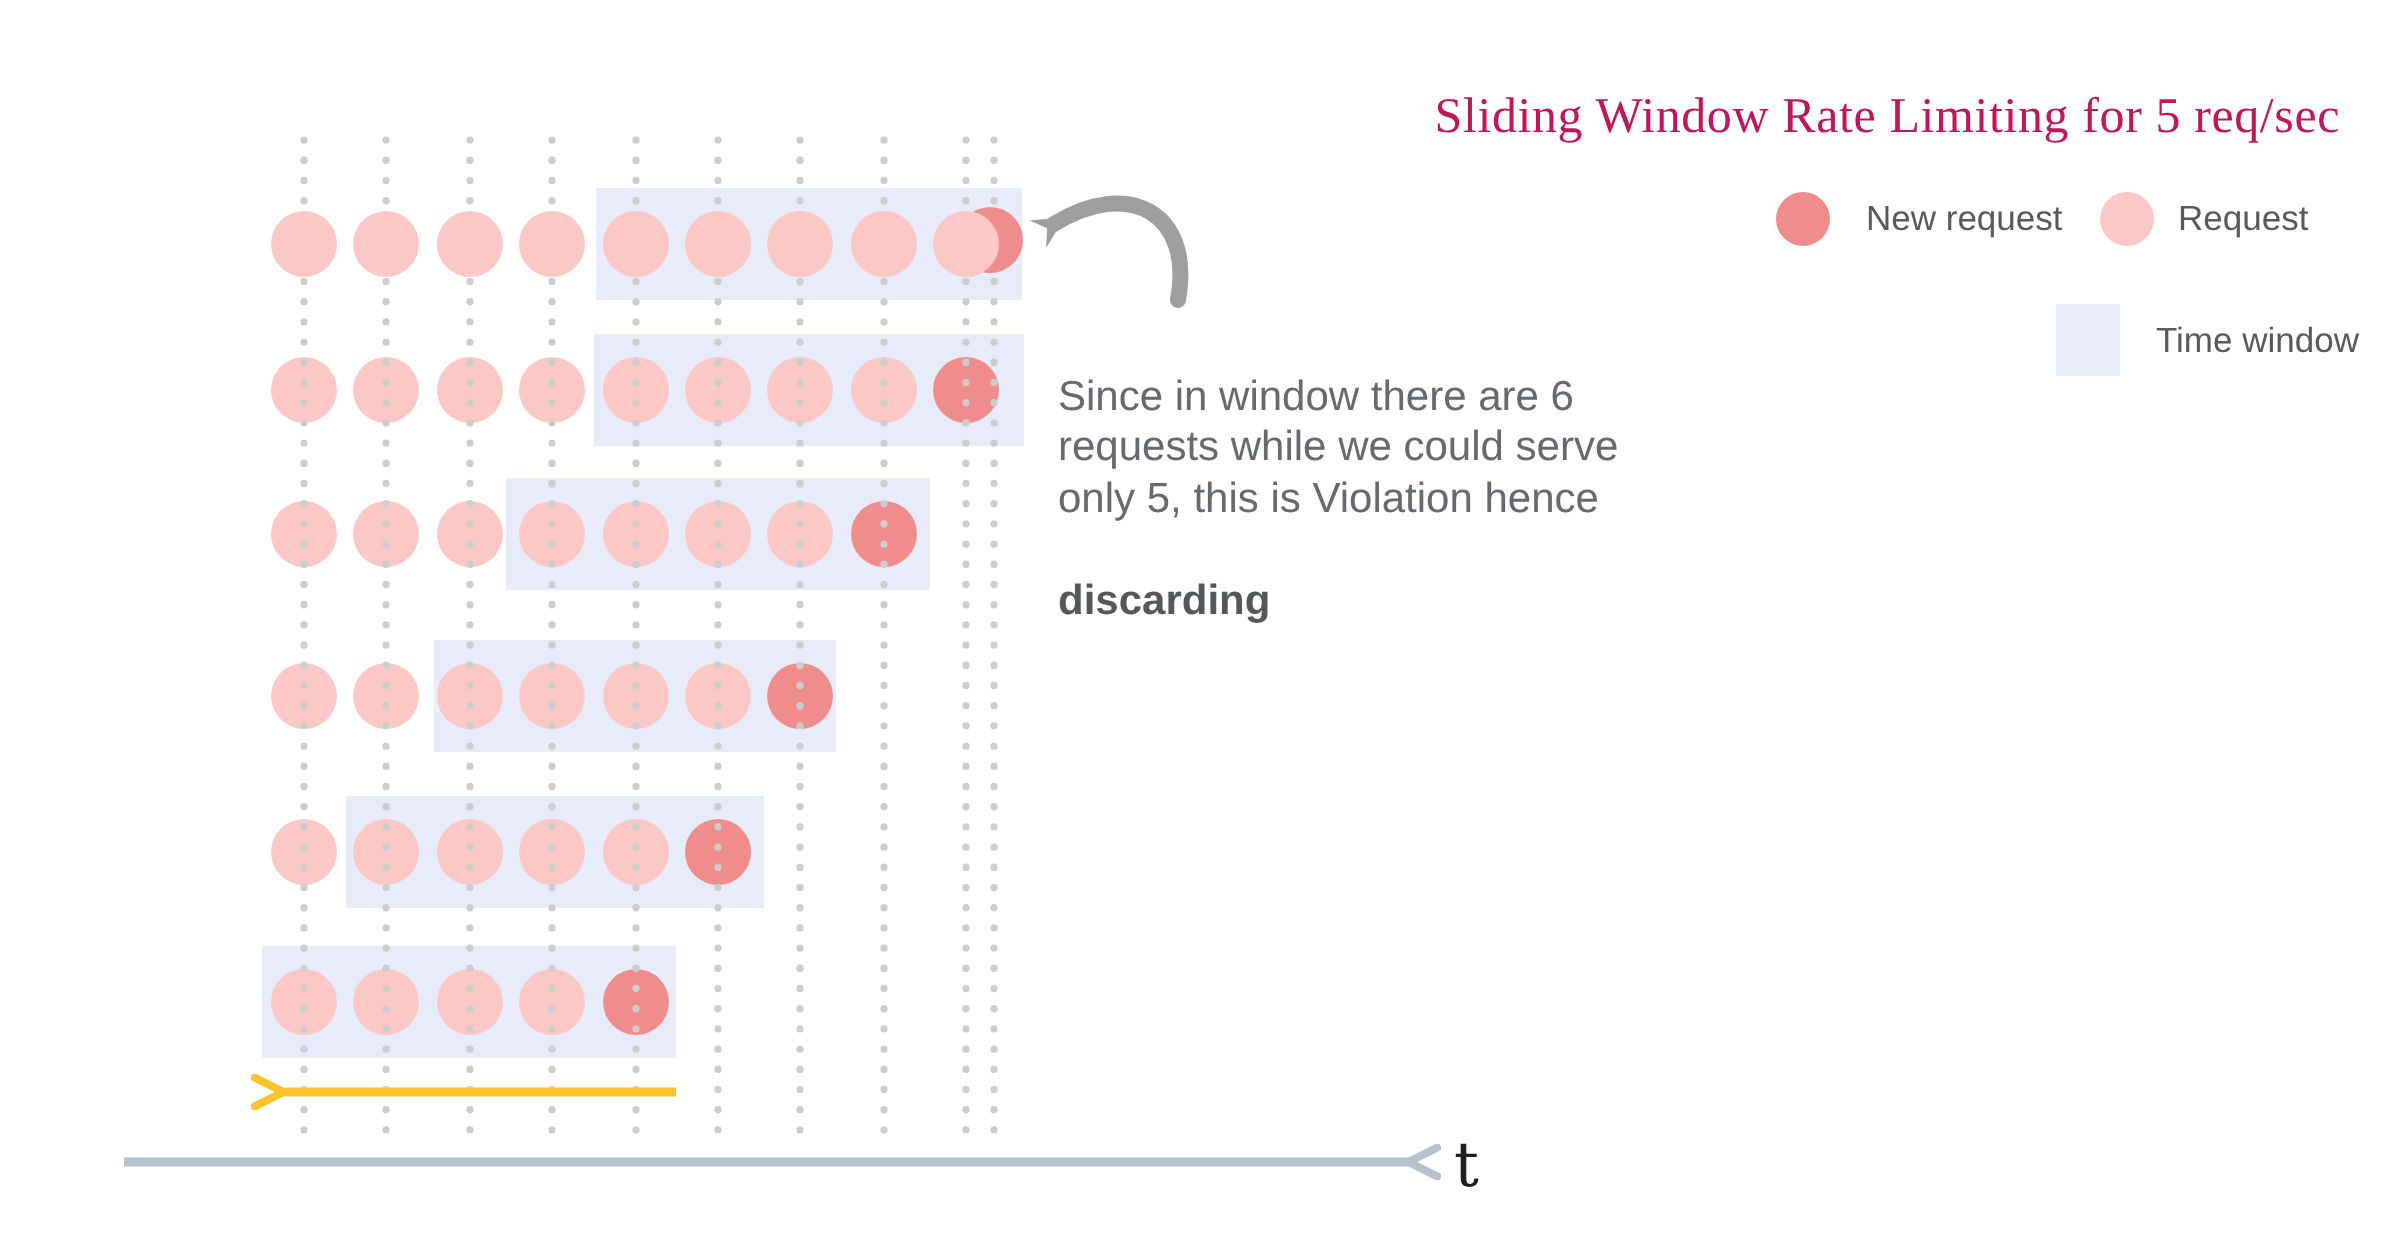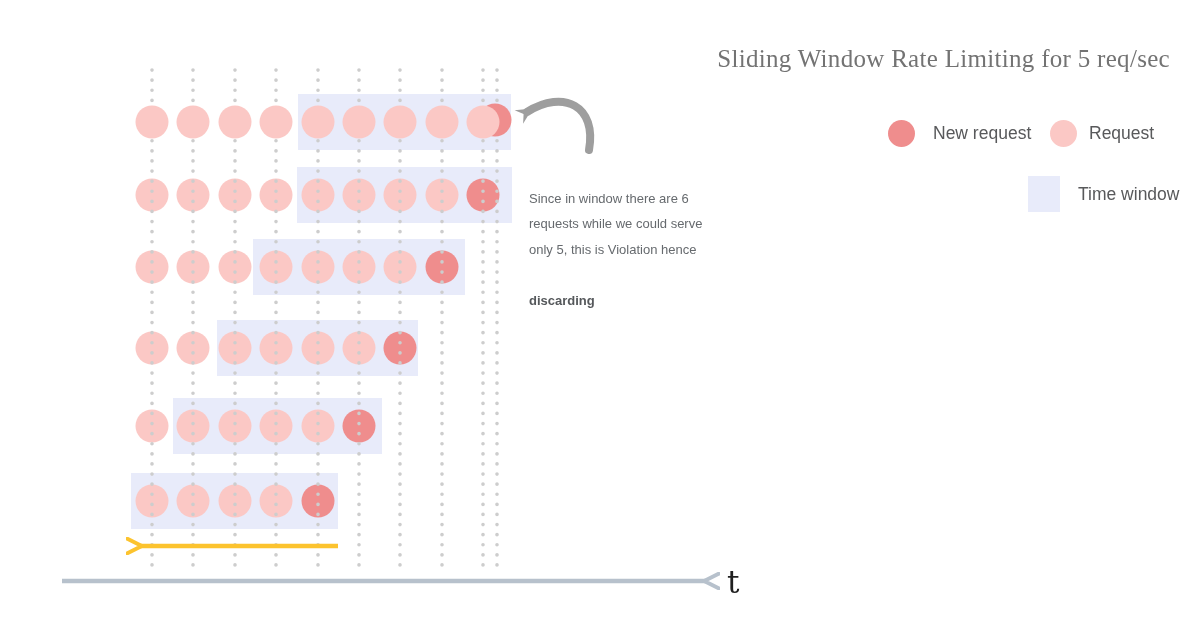--- a/index.html
+++ b/index.html
@@ -3,29 +3,29 @@
 <meta charset="utf-8">
 <style>
   html,body{margin:0;padding:0;}
   body{width:1200px;height:628px;background:#ffffff;position:relative;overflow:hidden;
        font-family:"Liberation Sans",sans-serif;}
   .canvas{position:absolute;inset:0;}
   #diagram-svg{position:absolute;left:0;top:0;}
   #axis-t{font-family:"DejaVu Serif",serif;font-size:31px;fill:#1f1f1f;}
   .page-title{position:absolute;top:45px;right:30px;margin:0;
       font-family:"Liberation Serif",serif;font-weight:400;font-size:25px;
-      color:#737373;letter-spacing:.3px;white-space:nowrap;}
+      color:#be185d;letter-spacing:.3px;white-space:nowrap;}
   .legend-item{position:absolute;display:flex;align-items:center;gap:18px;
-      color:#58595b;font-size:17.5px;margin-top:24px;}
+      color:#58595b;font-size:17.5px;}
   .li1{left:888px;top:96px;}
   .li2{left:1050px;top:96px;gap:12px;}
   .li3{left:1004px;top:152px;padding-left:24px;}
   .lg-circle{width:27px;height:27px;border-radius:50%;flex:0 0 auto;}
   .lg-square{width:32px;height:36px;flex:0 0 auto;}
-  .note{position:absolute;color:#666a6e;font-size:13px;line-height:25.5px;white-space:pre-line;}
+  .note{position:absolute;color:#666a6e;font-size:21px;line-height:25.5px;white-space:pre-line;}
   .nv{left:529px;top:160px;}
   .na{left:519px;top:343px;}
   .bold-line{font-weight:700;color:#55585b;}
 </style>
 </head>
 <body>
 
 <div class="canvas">
 
   <svg id="diagram-svg" width="1200" height="628" viewBox="0 0 1200 628">

